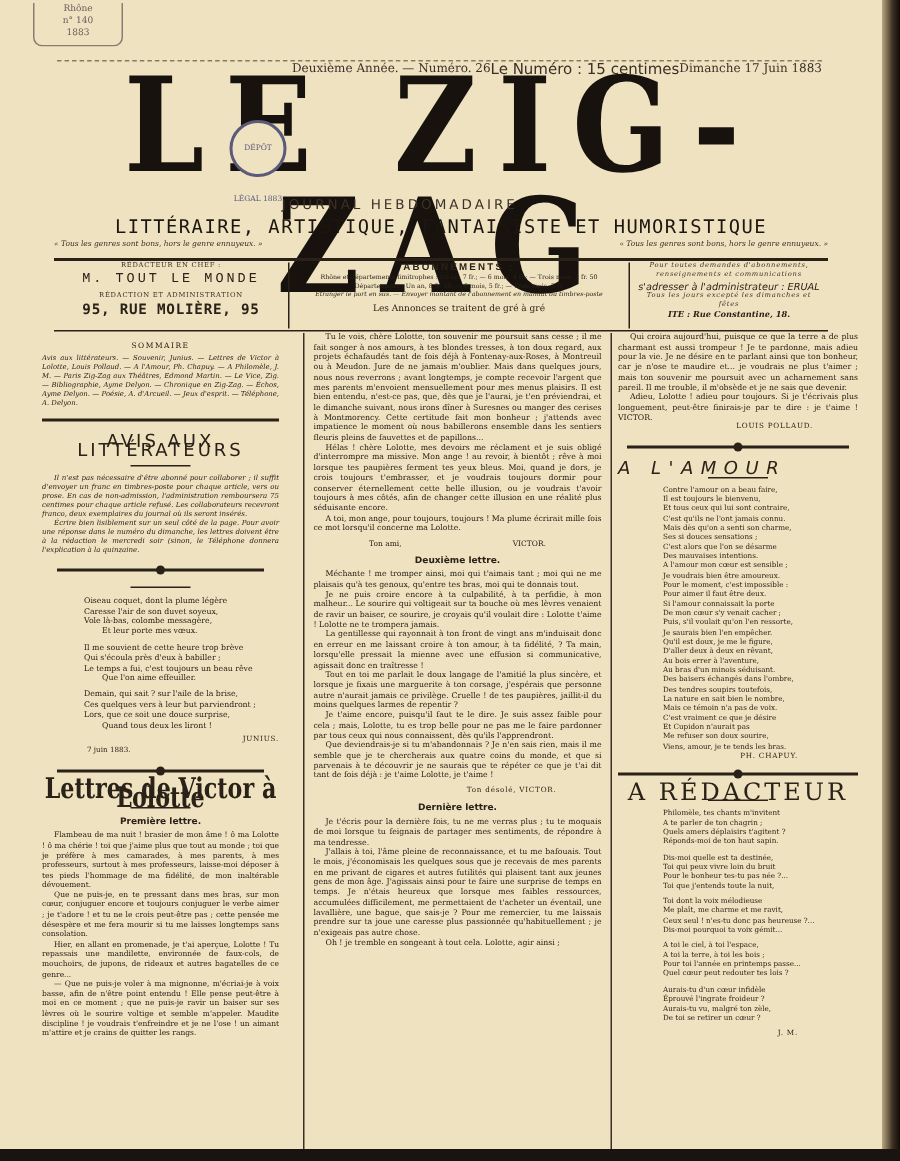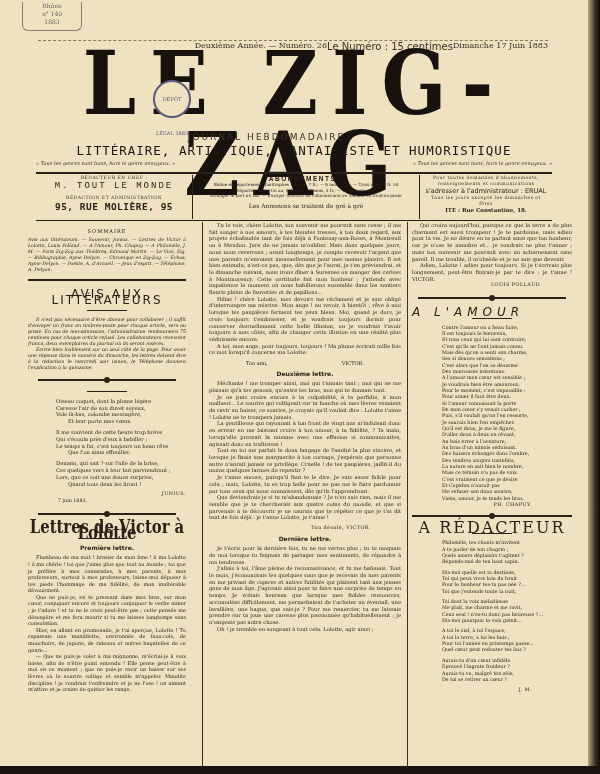--- a/index.html
+++ b/index.html
@@ -16,21 +16,21 @@
   .journal{position:absolute;top:132px;width:533px;text-align:center;font-family:"DejaVu Sans",sans-serif;font-size:9px;letter-spacing:2px;color:#3a3028;}
   .subtitle{position:absolute;top:143px;width:588px;text-align:center;font-family:"DejaVu Sans Mono",monospace;font-size:12.5px;letter-spacing:1px;color:#1c1610;}
   .motto{position:absolute;top:160px;font-size:5px;font-style:italic;color:#3a3028;}
   .paraissant{position:absolute;top:158px;width:588px;text-align:center;font-size:9px;color:#2a2218;}
   .hr-thick{position:absolute;left:36px;right:36px;border-top:2px solid #2a2218;}
   .info{position:absolute;top:175px;left:36px;right:36px;height:44px;display:flex;}
   .info > div{border-right:1px solid #2a2218;padding:0 4px;}
   .info > div:last-child{border-right:none;}
   .info .c1{width:148px;text-align:center;}
   .info .c2{width:218px;text-align:center;}
-  .info .c3{flex:1;text-align:center;}
+  .info .c3{flex:1;text-align:center;font-style:italic;}
   .tiny{font-size:4.5px;letter-spacing:0.5px;color:#3a3028;line-height:6px;}
   .c1 .name{font-family:Liberation Mono, monospace;font-size:9px;letter-spacing:2px;}
   .c1 .addr{font-family:"DejaVu Sans Mono",monospace;font-weight:bold;font-size:9.5px;letter-spacing:0.5px;}
   .abon-h{font-family:Liberation Sans, sans-serif;font-weight:bold;font-size:6.5px;letter-spacing:1.5px;}
   .abon-l{font-size:4.2px;line-height:5.5px;}
   .abon-ann{font-size:6px;margin-top:3px;}
   .c3 .eru{font-family:"DejaVu Sans",sans-serif;font-size:6.5px;}
   .c3 .rue{font-weight:bold;font-size:5.5px;}
   .col{position:absolute;top:228px;font-size:5px;line-height:6.6px;text-align:justify;color:#2a2218;}
   .col1{left:28px;width:158px;}

